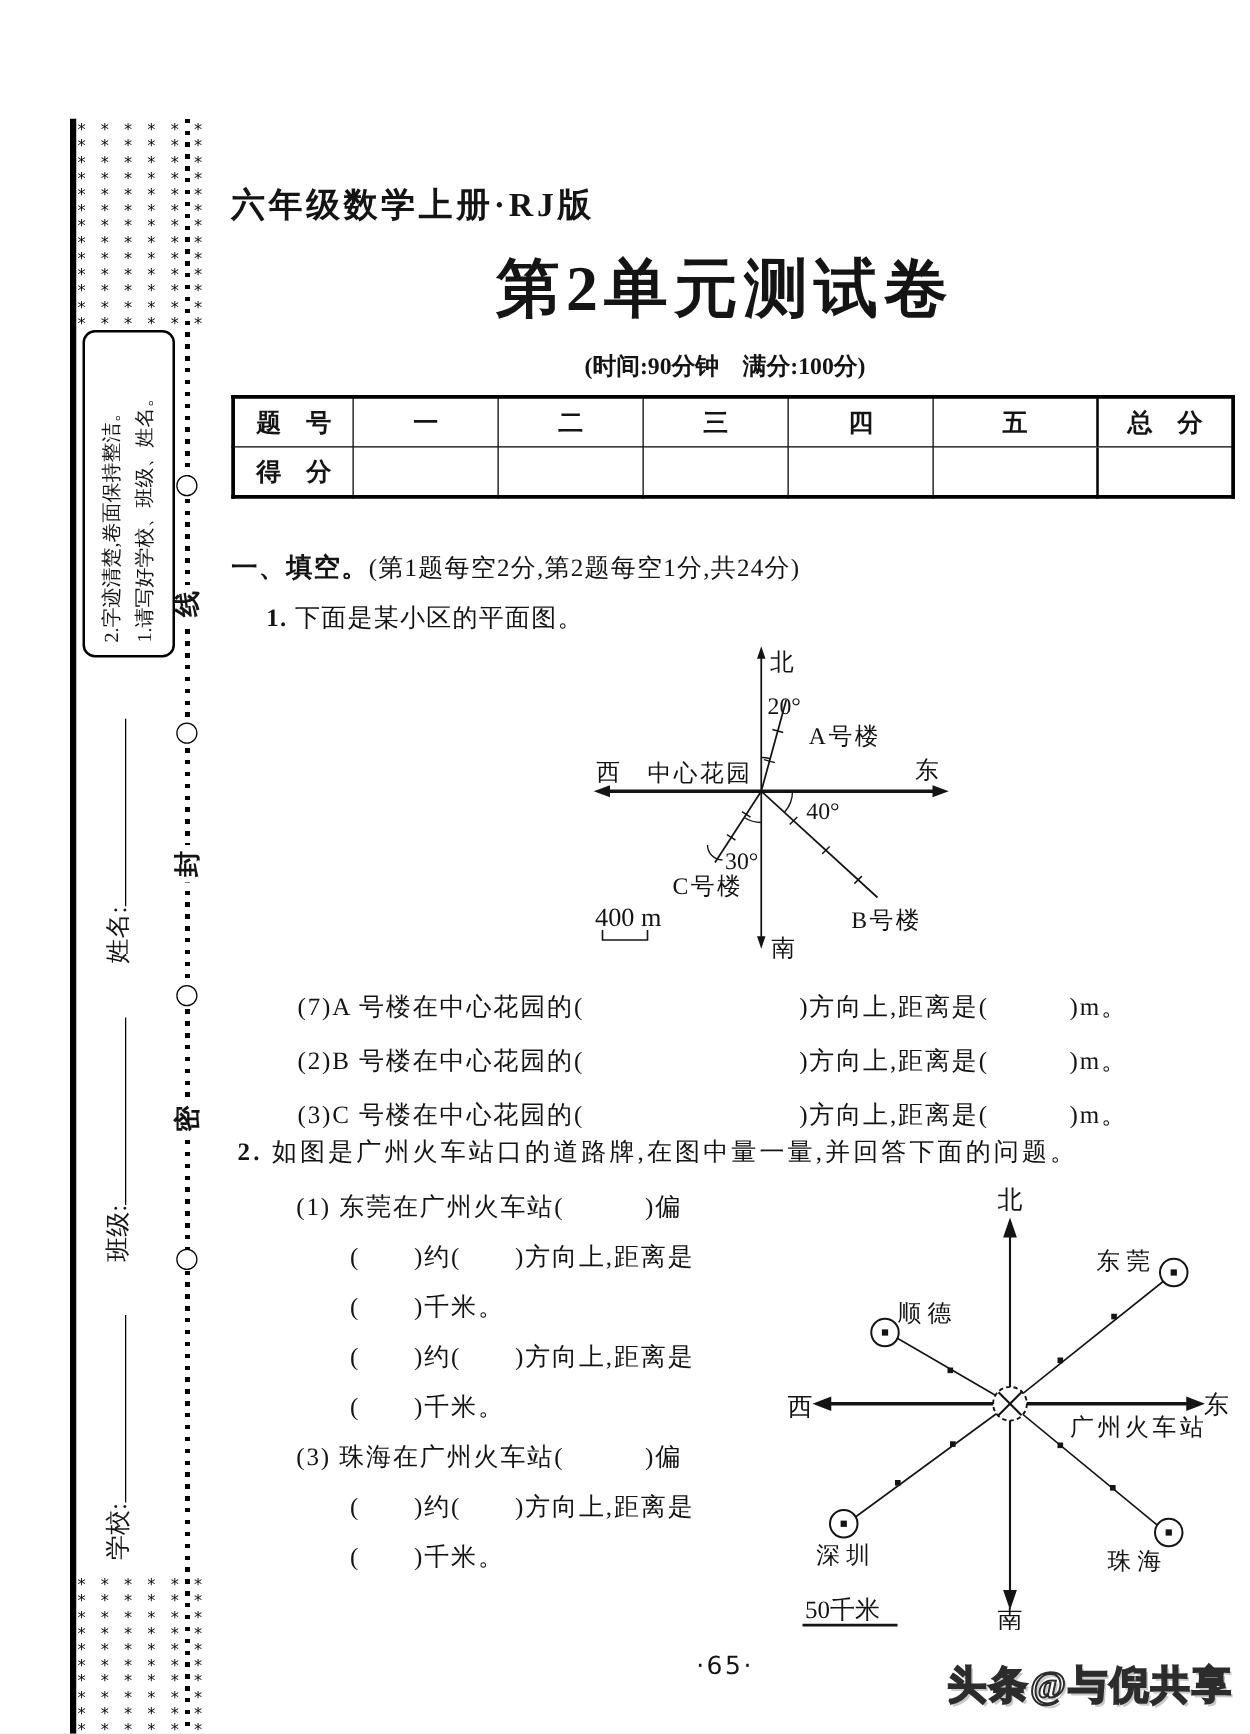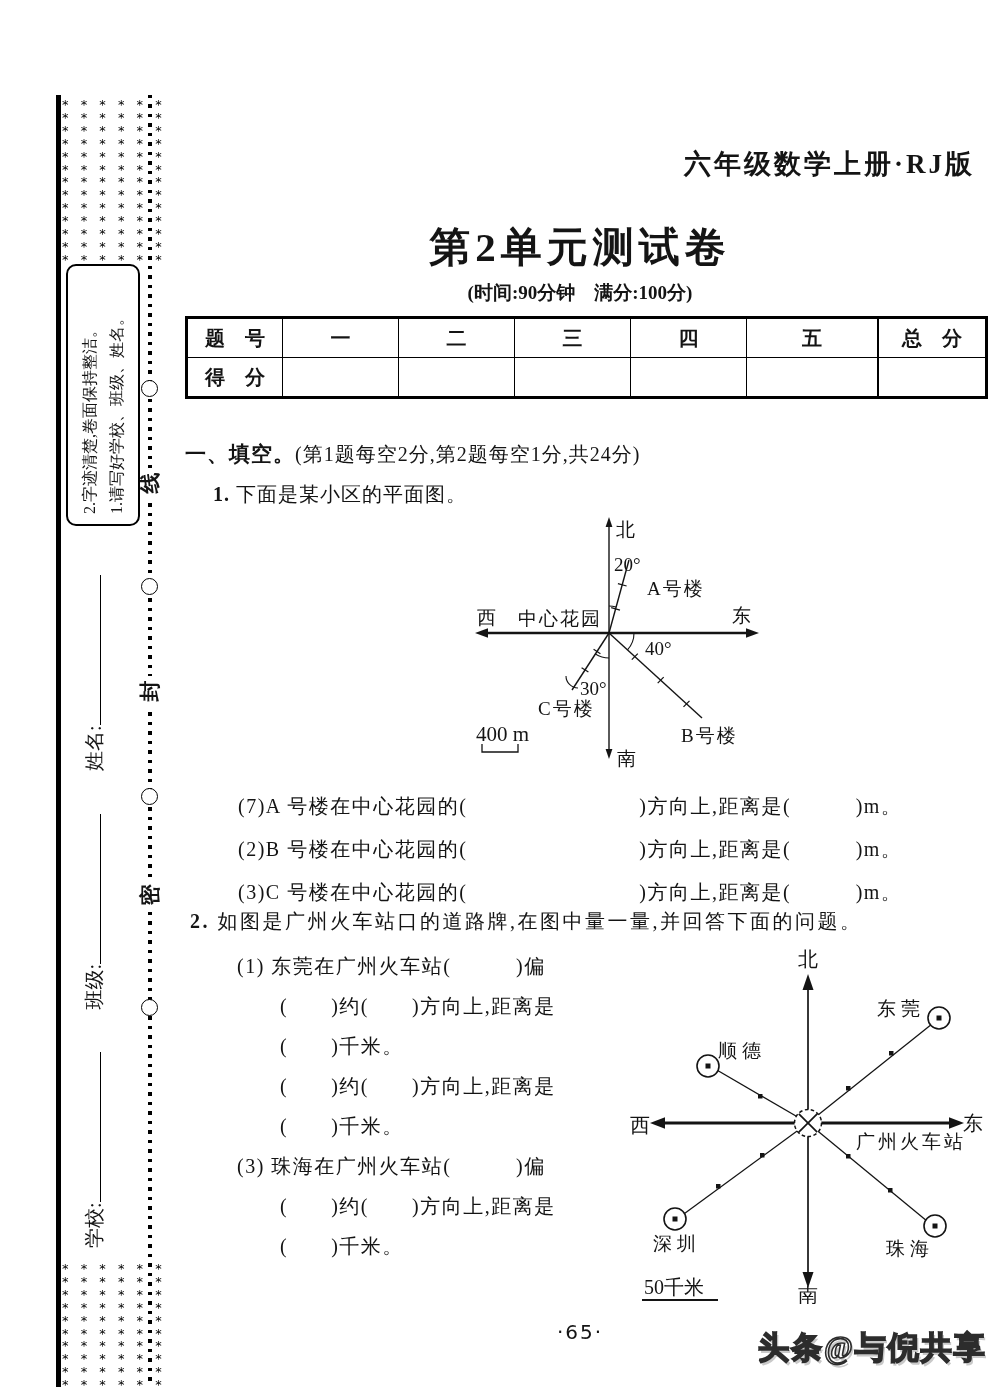--- a/index.html
+++ b/index.html
@@ -33,24 +33,24 @@
     display:flex;flex-direction:column-reverse;font-size:16px;line-height:27px;
     white-space:nowrap;}
   
   .fields-rot{left:80px;top:548px;width:700px;height:42px;
     transform-origin:0 0;transform:rotate(-90deg) translateX(-700px);
     font-size:20px;white-space:nowrap;}
   .field{margin-right:38px;}
   .field .blank{display:inline-block;width:150px;height:20px;
     border-bottom:1.7px solid #000;}
   
-  .series-title{left:185px;top:146px;width:790px;text-align:right;
+  .series-title{left:185px;top:146px;width:790px;text-align:left;
     font-size:27px;font-weight:bold;letter-spacing:3px;}
-  .paper-title{left:185px;top:220px;width:790px;text-align:center;
-    font-size:41px;font-weight:bold;letter-spacing:5px;}
+  .paper-title{left:185px;top:197px;width:790px;text-align:center;
+    font-size:51px;font-weight:bold;letter-spacing:5px;}
   .exam-meta{left:185px;top:280px;width:790px;text-align:center;
     font-size:19px;font-weight:bold;}
   
   .score-table{left:185px;top:316px;border-collapse:collapse;
     border:3px solid #000;table-layout:fixed;}
   .score-table td{border:1.4px solid #000;height:38px;text-align:center;
     vertical-align:middle;font-size:20px;font-weight:bold;padding:0;}
   .score-table td.total{border-left:2.6px solid #000;}
   
   .sec-head{left:185px;top:440px;font-size:20px;letter-spacing:1px;white-space:nowrap;}

